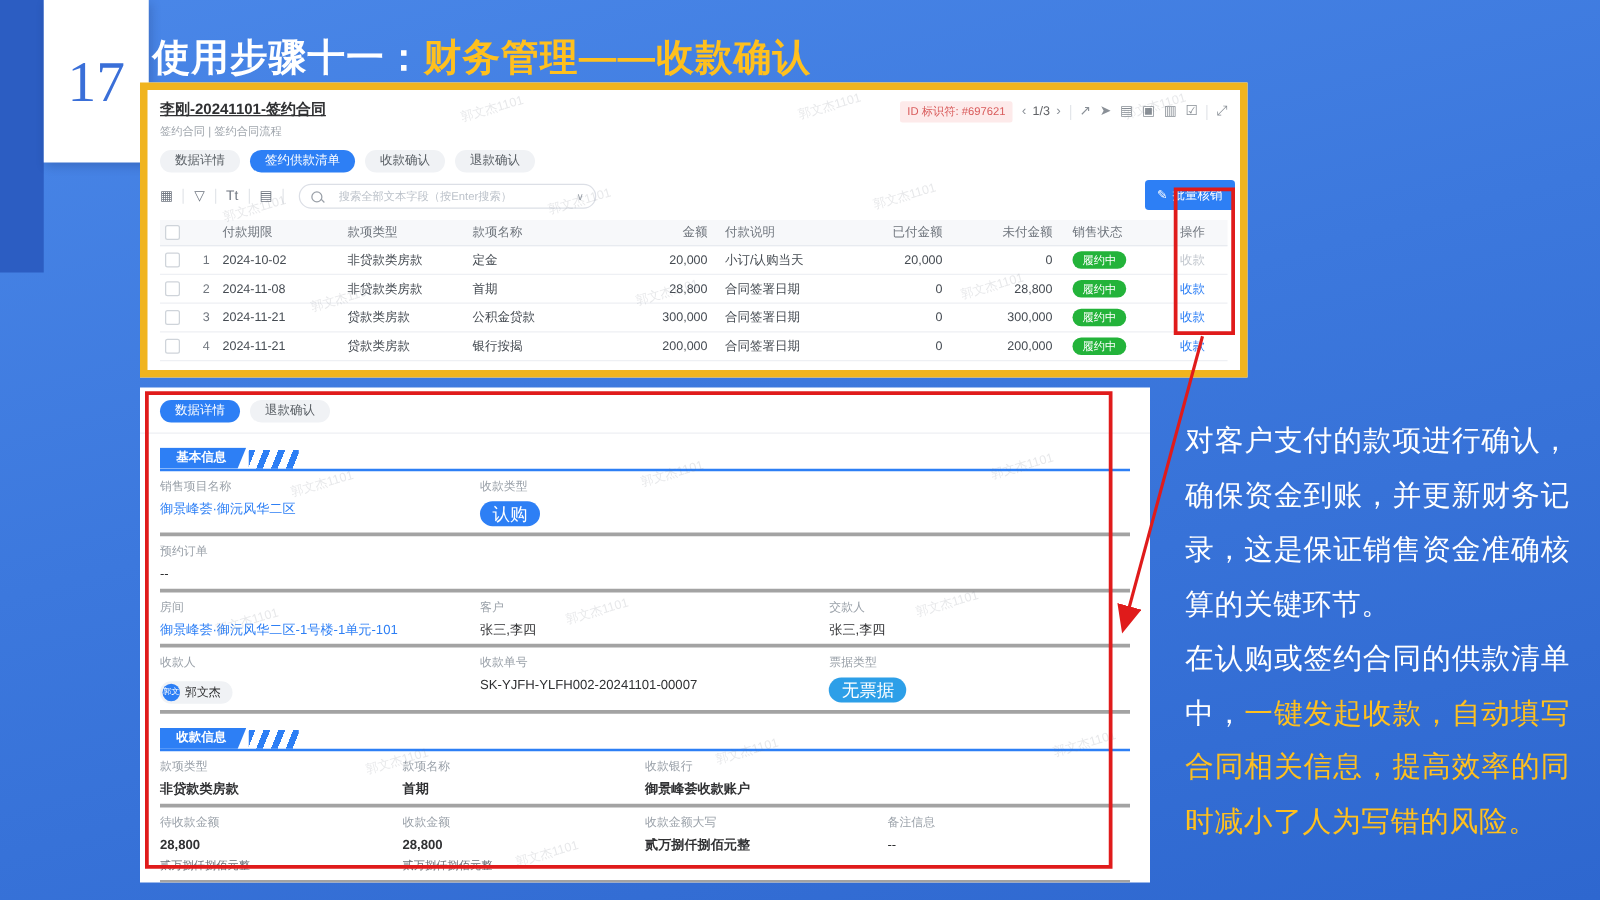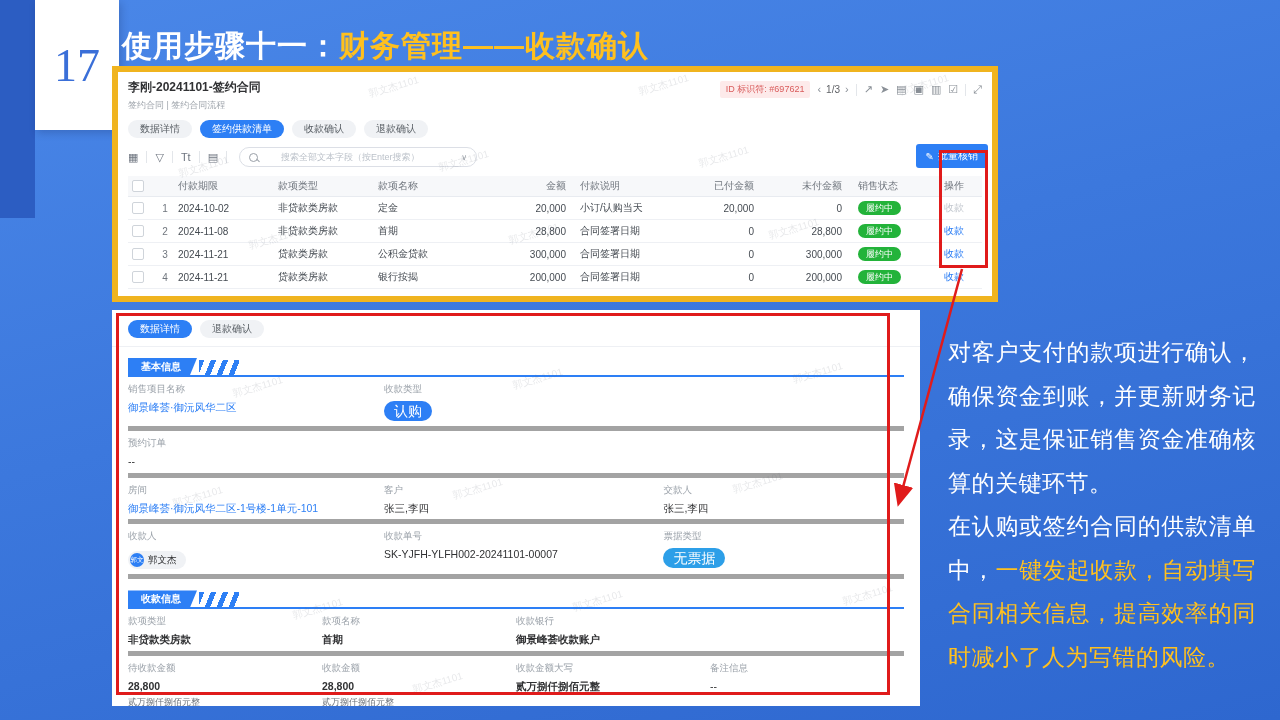--- a/index.html
+++ b/index.html
@@ -14,33 +14,33 @@
     display:flex;align-items:center;justify-content:center;box-shadow:2px 3px 8px rgba(0,0,40,.18);}
   .page-num{font-family:"Liberation Serif","DejaVu Serif",serif;font-size:46px;color:#3a6fd8;}
   .slide-title{position:absolute;left:122px;top:26px;font-size:30px;font-weight:bold;letter-spacing:1px;white-space:nowrap;}
   .t-white{color:#ffffff;} .t-gold{color:#FFC01E;}
 
   
   .shot1{position:absolute;left:112px;top:66px;width:886px;height:236px;background:#fff;
     border:6px solid #F0B41F;box-sizing:border-box;overflow:hidden;}
   .s1-inner{padding:7px 10px;height:100%;box-sizing:border-box;position:relative;}
   .s1-header{display:flex;justify-content:space-between;align-items:flex-start;}
-  .s1-title{font-size:12px;font-weight:bold;color:#303133;}
+  .s1-title{font-size:12px;font-weight:bold;color:#303133;text-decoration:underline;}
   .s1-crumb{font-size:9px;color:#a0a6ad;margin-top:3px;}
   .s1-right{display:flex;align-items:center;gap:7px;font-size:10px;color:#7a8087;margin-top:2px;}
   .id-badge{background:#fdeaea;color:#d95c5c;font-size:9px;padding:2px 6px;border-radius:2px;white-space:nowrap;}
   .pager{display:flex;gap:5px;color:#606266;align-items:center;}
   .hicon{color:#8a9097;font-size:11px;line-height:1;}
   .vsep{width:1px;height:12px;background:#e3e6ea;}
   .s1-tabs{display:flex;gap:8px;margin-top:8px;}
   .pill{font-size:10px;color:#5a6066;background:#f0f2f5;border-radius:11px;padding:4px 12px;line-height:1;white-space:nowrap;}
   .pill.active{background:#2D7FF5;color:#fff;}
   .s1-toolbar{display:flex;align-items:center;gap:8px;margin-top:9px;position:relative;}
   .ticon{color:#6f7680;font-size:11px;line-height:1;}
-  .search{display:flex;align-items:center;gap:21px;border:1px solid #dcdfe6;border-radius:12px;height:20px;padding:0 9px;width:238px;margin-left:4px;box-sizing:border-box;}
+  .search{display:flex;align-items:center;gap:11px;border:1px solid #dcdfe6;border-radius:12px;height:20px;padding:0 9px;width:238px;margin-left:4px;box-sizing:border-box;}
   .search input{border:none;outline:none;font-size:9px;color:#333;flex:1;background:transparent;font-family:inherit;}
   .search input::placeholder{color:#bcc2ca;}
   .mag{width:7px;height:7px;border:1.3px solid #9aa0a8;border-radius:50%;position:relative;flex:none;}
   .mag::after{content:"";position:absolute;width:4px;height:1.3px;background:#9aa0a8;transform:rotate(45deg);right:-3px;bottom:-1px;}
   .chev{font-size:8px;color:#9aa0a8;}
   .batch-btn{position:absolute;right:-6px;top:-3px;background:#2D7FF5;color:#fff;font-size:10px;
     padding:5px 10px;border-radius:3px;display:flex;gap:4px;align-items:center;white-space:nowrap;border:none;font-family:inherit;}
   .table{margin-top:9px;font-size:10px;color:#454b52;}
   .t-row{display:flex;align-items:center;height:22px;border-bottom:1px solid #eef0f4;}
   .t-head{background:#f7f8fa;color:#70767e;height:20px;border-bottom:1px solid #e8ebf0;}
@@ -60,21 +60,21 @@
 
   
   .shot2{position:absolute;left:112px;top:310px;width:808px;height:396px;background:#fff;overflow:hidden;}
   .s2-inner{padding:8px 16px;position:relative;}
   .s2-tabs{display:flex;gap:8px;margin:0 -16px;padding:2px 16px 8px;border-bottom:1px solid #eef0f4;}
   .sec-head{display:flex;align-items:flex-end;margin-top:11px;border-bottom:2px solid #2D7FF5;}
   .sec-label{background:#2D7FF5;color:#fff;font-size:10px;font-weight:bold;padding:4px 16px 3px 13px;line-height:1;
     clip-path:polygon(0 0,100% 0,calc(100% - 7px) 100%,0 100%);}
   .sec-stripes{height:15px;width:40px;margin-left:2px;
     background:repeating-linear-gradient(112deg,#2D7FF5 0 5px,rgba(45,127,245,0) 5px 11px);}
-  .f-row{display:flex;border-bottom:5px solid #a3a3a3;padding:6px 0 5px;}
+  .f-row{display:flex;border-bottom:3px solid #a3a3a3;padding:6px 0 5px;}
   .f-row.last{border-bottom:none;}
   .f-label{font-size:9.5px;color:#9aa1a9;margin-bottom:5px;}
   .f-value{font-size:10.5px;color:#303133;line-height:1.2;}
   .f-link{color:#2D7FF5;cursor:pointer;}
   .f-bold{font-weight:bold;}
   .bw1{width:33%;} .bw2{width:36%;} .bw3{flex:1;} .pw{width:25%;}
   .badge-blue{display:inline-block;background:#2D7FF5;color:#fff;font-size:14px;padding:3px 10px;border-radius:10px;line-height:1;}
   .badge-cyan{background:#2D9FE8;}
   .caps{font-size:9px;color:#6a7078;margin-top:3px;}
   .avatar-pill{display:inline-flex;align-items:center;gap:4px;background:#f0f2f5;border-radius:10px;padding:2px 9px 2px 2px;}

